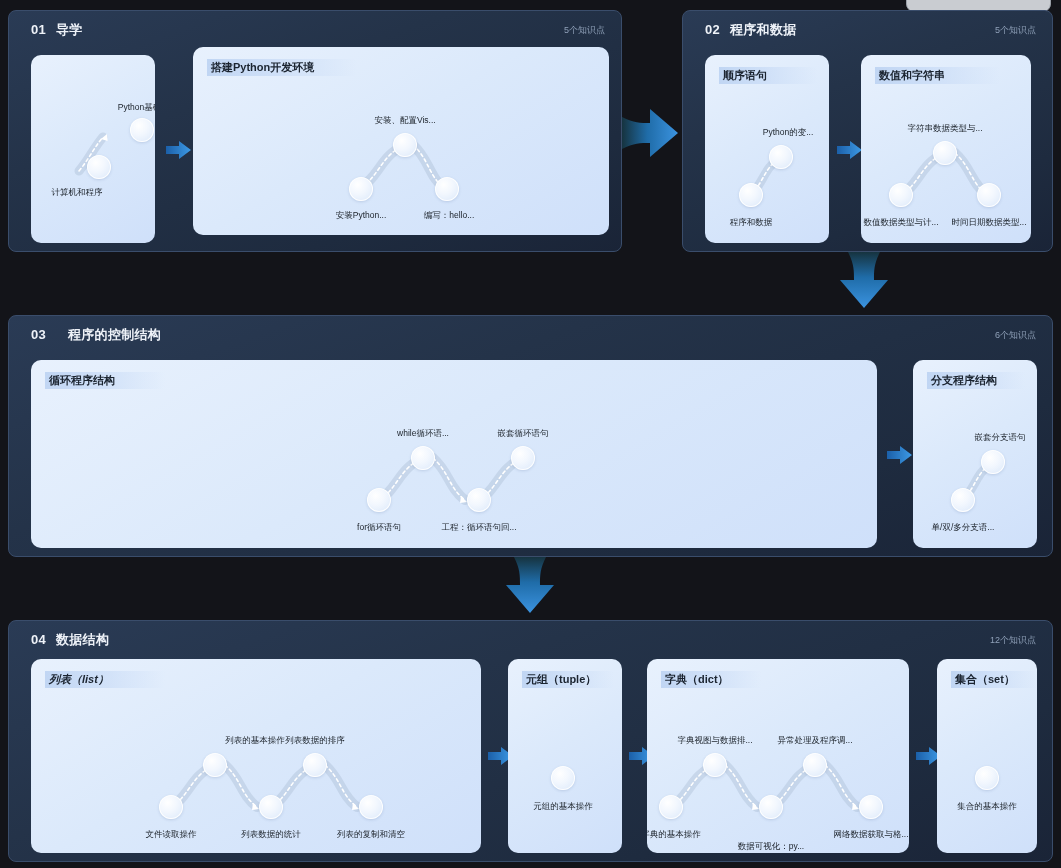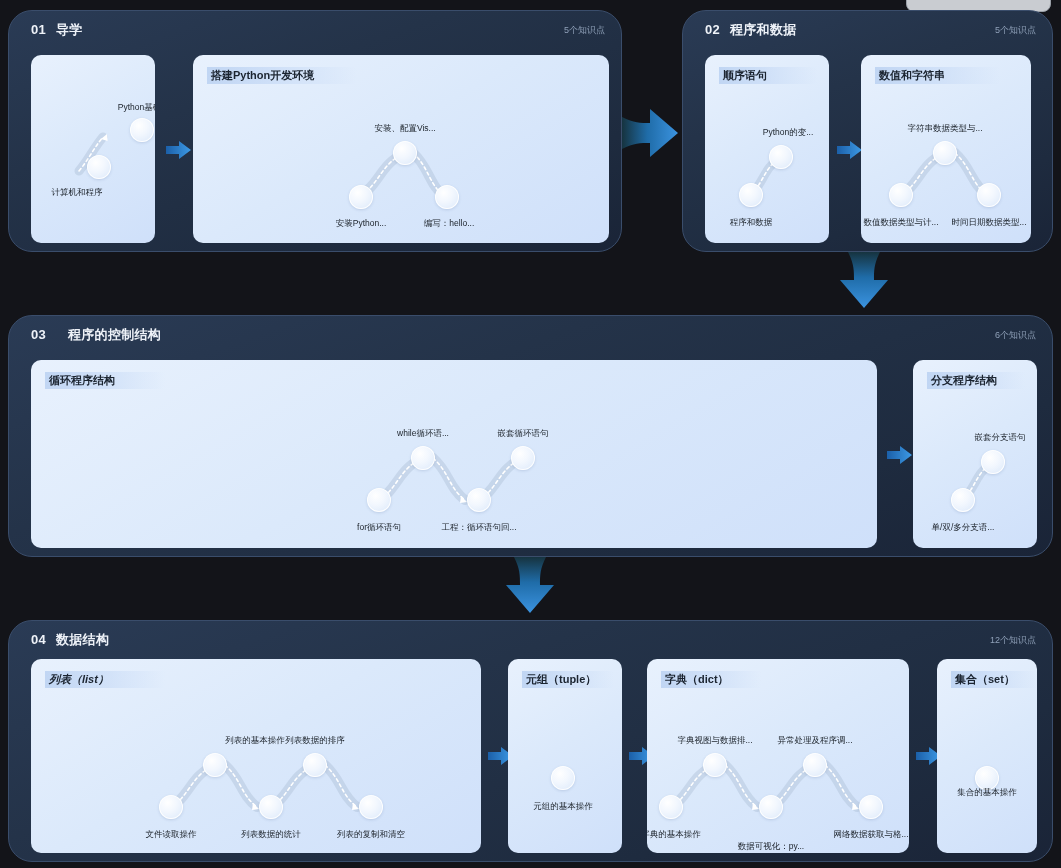--- a/index.html
+++ b/index.html
@@ -16,21 +16,21 @@
     position: absolute; right: 10px; top: -14px;
     width: 145px; height: 26px;
     border-radius: 8px;
     background: #c9ccd1;
     border: 1px solid #9aa0a8;
   }
 
   
   .section {
     position: absolute;
-    border-radius: 24px;
+    border-radius: 8px;
     background: linear-gradient(160deg, #2a3b55 0%, #243349 35%, #1e2b3f 75%, #1a2437 100%);
     border: 1px solid #3a4d6b;
     overflow: hidden;
   }
   .sec-head {
     position: absolute; left: 0; top: 0; right: 0; height: 36px;
   }
   .sec-title {
     position: absolute; left: 22px; top: 10px;
     color: #eef2f8; font-size: 13px; font-weight: bold;
@@ -116,21 +116,21 @@
           <defs>
             <linearGradient id="sa1" x1="0" y1="0" x2="1" y2="0">
               <stop offset="0" stop-color="#1b5fa8"></stop>
               <stop offset="1" stop-color="#3d9ae6"></stop>
             </linearGradient>
           </defs>
         <path d="M0,5 L13,5 L13,0 L25,9 L13,18 L13,13 L0,13 Z" fill="url(#sa1)"></path>
         </svg>
     </div>
 
-    <div class="card" style="left:184px; top:44px; width:416px; height:188px;">
+    <div class="card" style="left:184px; top:36px; width:416px; height:188px;">
       <div class="card-title-wrap" style="min-width:150px;">
         <span class="card-title">搭建Python开发环境</span>
       </div>
       <div class="graph">
         <svg width="416" height="188">
           <path d="M168,140 C186,130 188,108 212,98" stroke="rgba(175,193,215,.45)" stroke-width="10" fill="none" stroke-linecap="round"></path>
           <path d="M168,140 C186,130 188,108 212,98" stroke="#ffffff" stroke-width="1.6" fill="none" stroke-dasharray="3 3" stroke-linecap="round"></path>
           <path d="M208,100 l7,-4 l-0.5,7 z" fill="#ffffff"></path>
           <path d="M220,98 C236,112 236,130 252,142" stroke="rgba(175,193,215,.45)" stroke-width="10" fill="none" stroke-linecap="round"></path>
           <path d="M220,98 C236,112 236,130 252,142" stroke="#ffffff" stroke-width="1.6" fill="none" stroke-dasharray="3 3" stroke-linecap="round"></path>
@@ -424,18 +424,18 @@
           </defs>
         <path d="M0,5 L13,5 L13,0 L25,9 L13,18 L13,13 L0,13 Z" fill="url(#sa6)"></path>
         </svg>
     </div>
 
     <div class="card" style="left:928px; top:38px; width:100px; height:194px;">
       <div class="card-title-wrap" style="min-width:86px;">
         <span class="card-title">集合（set）</span>
       </div>
       <div class="node" style="left:38px; top:107px; width:24px; height:24px;"></div>
-      <div class="nlabel" style="left:50px; top:128px;">集合的基本操作</div>
+      <div class="nlabel" style="left:50px; top:142px;">集合的基本操作</div>
     </div>
   </div>
 
   <div class="btm-edge"></div>
 </div>
 
 </body></html>

